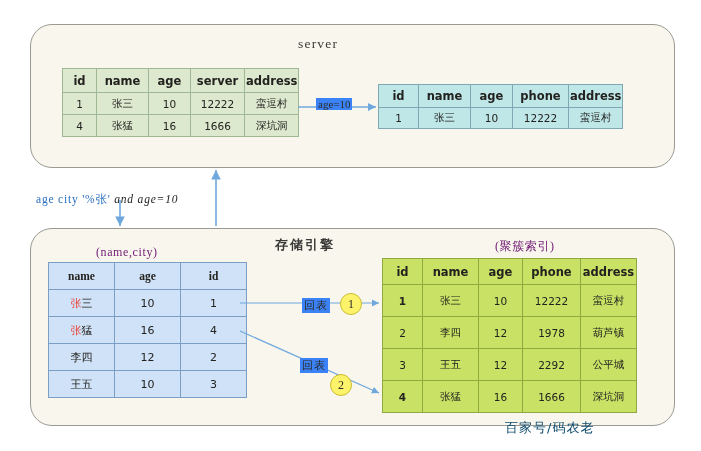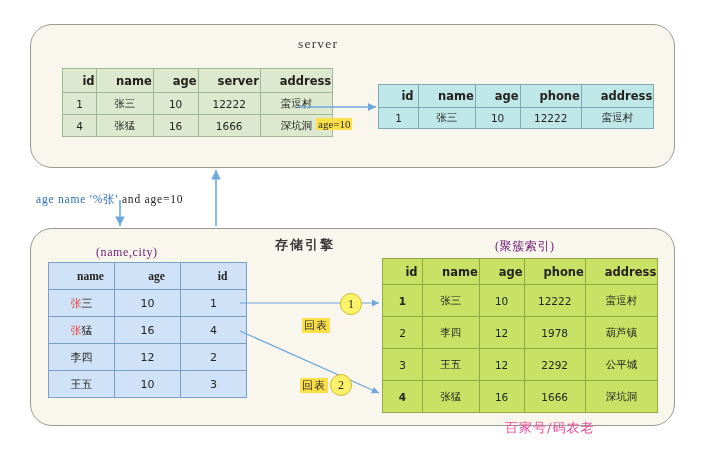--- a/index.html
+++ b/index.html
@@ -49,21 +49,21 @@
     position:absolute;
     border-collapse:collapse;
     font-family:"DejaVu Sans", sans-serif;
   }
   table.grid td{
     text-align:center;
     vertical-align:middle;
     box-sizing:border-box;
     white-space:nowrap;
   }
-  table.grid td.hd{font-weight:bold;padding-left:19px;}
+  table.grid td.hd{font-weight:bold;}
 
   
   #tbl-server-src{left:62px;top:68px;}
   #tbl-server-src td{
     background:#dce9cf;border:1px solid #9fb894;
     font-size:10.5px;color:#23221f;height:22px;
   }
   #tbl-server-src td.hd{font-size:11.5px;height:24px;}
 
   
@@ -94,60 +94,59 @@
 
   
   #wires{position:absolute;left:0;top:0;width:701px;height:451px;pointer-events:none;}
 
   
   .wire-label{
     position:absolute;
     font-family:"Liberation Serif", serif;
     font-size:11px;
     color:#2b2b28;
-    background:#fde047;
+    background:#3b82f6;
     padding:0 2px;
     white-space:nowrap;
-    margin-top:20px;
   }
   #lbl-age{left:316px;top:98px;}
   #lbl-huibiao-1{left:302px;top:298px;font-family:"DejaVu Sans",sans-serif;font-size:11px;letter-spacing:1px;}
   #lbl-huibiao-2{left:300px;top:358px;font-family:"DejaVu Sans",sans-serif;font-size:11px;letter-spacing:1px;}
 
   
   #query-text{
     position:absolute;left:36px;top:192px;
     font-family:"Liberation Serif", serif;
     font-size:11.5px;
     color:#2a6fc0;
     letter-spacing:0.8px;
     white-space:nowrap;
     background:#ffffff;
   }
-  #query-text .blk{color:#1b1b1b;}
+  #query-text .blk{color:#1b1b1b;font-style:italic;}
 
   
   .badge{
     position:absolute;
     width:22px;height:22px;border-radius:50%;
     background:#fdf36a;border:1.3px solid #c9bd2c;
     font-family:"Liberation Serif",serif;
     font-size:12px;color:#2c2c28;
     display:flex;align-items:center;justify-content:center;
     box-sizing:border-box;
   }
   #badge-1{left:340px;top:293px;}
   #badge-2{left:330px;top:374px;}
 
   
   #watermark{
     position:absolute;left:505px;top:419px;
     font-family:"DejaVu Sans", sans-serif;
     font-size:13px;
-    color:#ec4899;
+    color:#0c4a6e;
     letter-spacing:1px;
     white-space:nowrap;
     text-align:center;
   }
 </style>
 </head>
 <body>
 
 <div id="stage">
 
@@ -192,21 +191,21 @@
     <tr>
       <td>1</td>
       <td>张三</td>
       <td>10</td>
       <td>12222</td>
       <td>蛮逗村</td>
     </tr>
   </tbody>
     </table>
 
-  <div id="query-text"><span>age name '%张' </span><span class="blk">and age=10</span></div>
+  <div id="query-text"><span>age city '%张' </span><span class="blk">and age=10</span></div>
 
   <div class="panel" id="engine-panel"></div>
   <div class="panel-title" id="engine-title">存储引擎</div>
   <div class="caption" id="cap-secondary">(name,city)</div>
   <div class="caption" id="cap-clustered">(聚簇索引)</div>
 
   <table class="grid" id="tbl-secondary">
       <tbody>
     <tr>
       <td class="hd">name</td>

